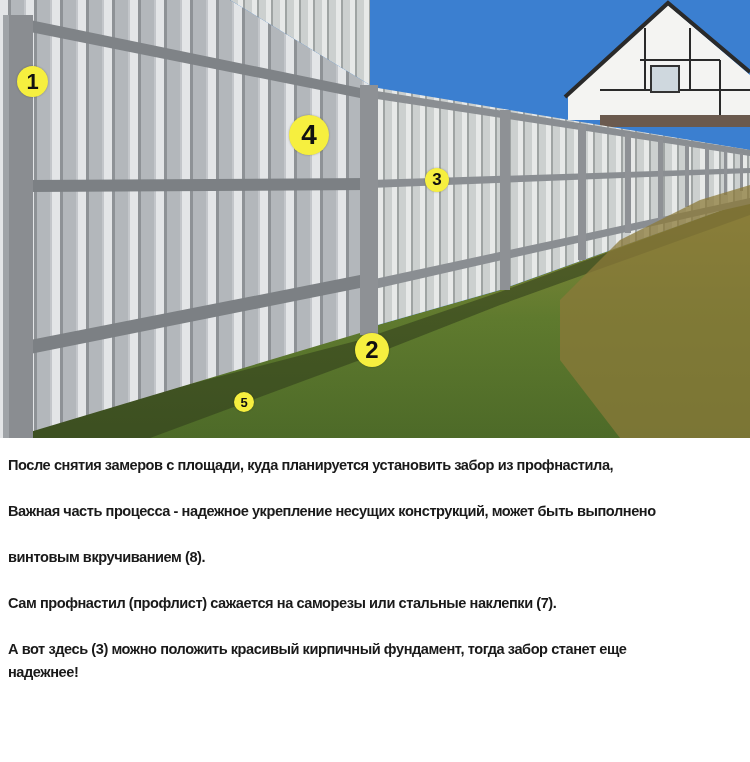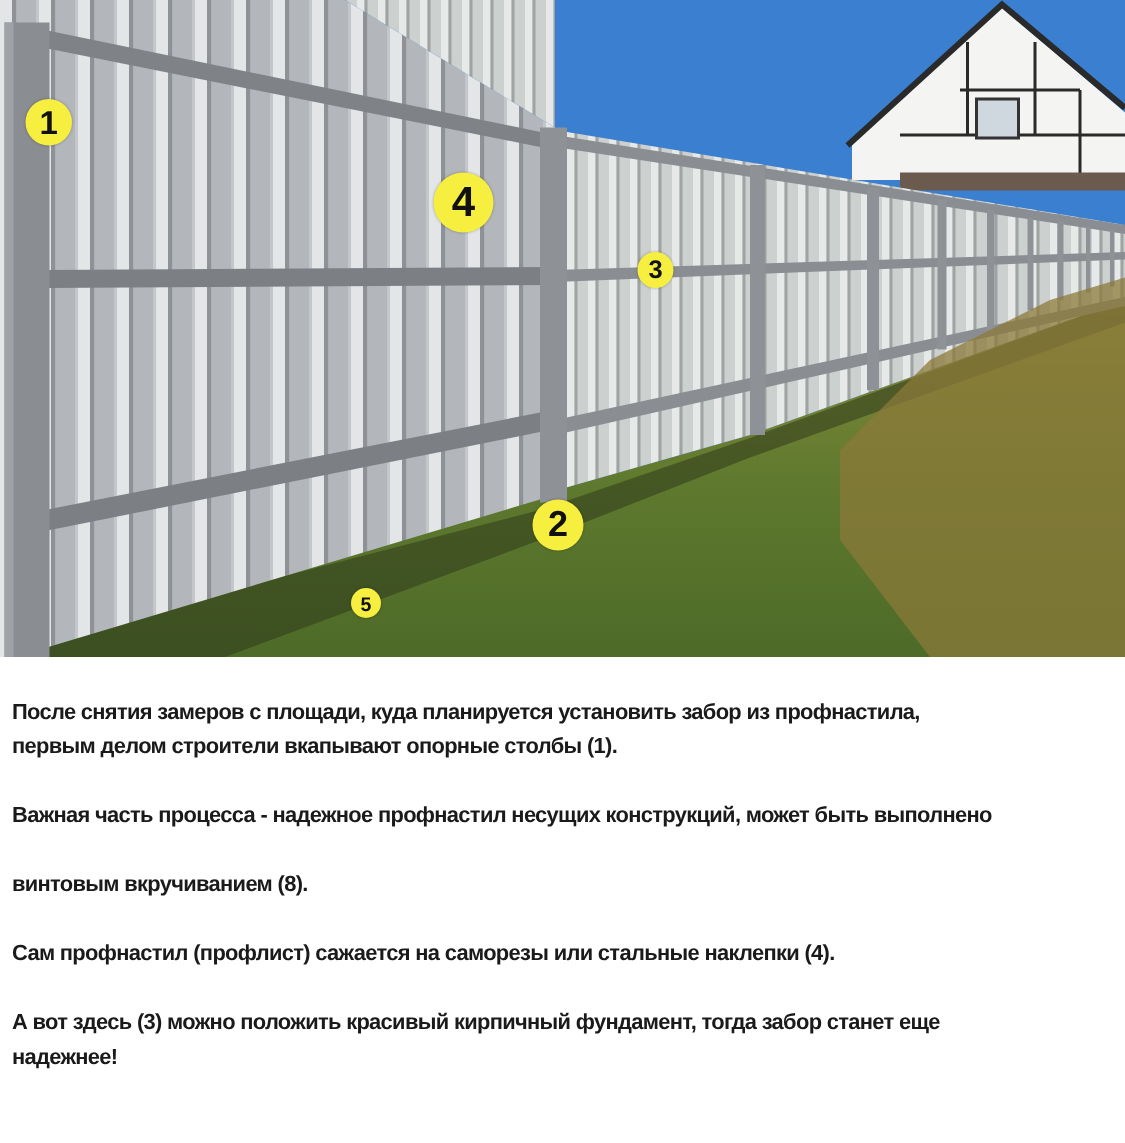--- a/index.html
+++ b/index.html
@@ -4,21 +4,21 @@
 <style>
   html, body { margin: 0; padding: 0; background: #ffffff; }
   body { width: 750px; height: 762px; overflow: hidden; position: relative; font-family: "Liberation Sans", sans-serif; }
   .photo { position: absolute; left: 0; top: 0; width: 750px; height: 438px; overflow: hidden; background: #3d7fcf; }
   .photo svg { display: block; }
   .marker { position: absolute; border-radius: 50%; background: #f6ef3f; color: #111; font-weight: bold;
     display: flex; align-items: center; justify-content: center; font-family: "Liberation Sans", sans-serif;
     box-shadow: 0 0 2px rgba(0,0,0,0.3); }
   .text { position: absolute; left: 8px; top: 452px; width: 740px; color: #1a1a1a; font-size: 14.6px; font-weight: bold;
     line-height: 23px; letter-spacing: -0.45px; font-family: "Liberation Sans", sans-serif; }
-  .text p { margin: 12px 0 23px 0; }
+  .text p { margin: 2px 0 23px 0; }
 </style>
 </head>
 <body>
 
 <div class="photo">
   <svg width="750" height="438" viewBox="0 0 750 438">
     <defs>
       <pattern id="ribs" width="26" height="10" patternUnits="userSpaceOnUse">
         <rect width="26" height="10" fill="#c3c6ca"></rect>
         <rect x="0" width="8" height="10" fill="#e3e5e7"></rect>
@@ -85,27 +85,26 @@
   <div class="marker" style="left:17px;top:66px;width:31px;height:31px;font-size:22px;">1</div>
   <div class="marker" style="left:289px;top:115px;width:40px;height:40px;font-size:28px;">4</div>
   <div class="marker" style="left:425px;top:168px;width:24px;height:24px;font-size:17px;">3</div>
   <div class="marker" style="left:355px;top:333px;width:34px;height:34px;font-size:24px;">2</div>
   <div class="marker" style="left:234px;top:392px;width:20px;height:20px;font-size:13px;">5</div>
 </div>
 
 <div class="text">
   <p>
     <span>После снятия замеров с площади, куда планируется установить забор из профнастила,</span><br>
-    <span>первым делом строители вкапывают опорные столбы (1).</span>
   </p>
   <p>
-    <span>Важная часть процесса - надежное профнастил несущих конструкций, может быть выполнено</span><br>
+    <span>Важная часть процесса - надежное укрепление несущих конструкций, может быть выполнено</span><br>
     <br>
     <span>винтовым вкручиванием (8).</span>
   </p>
   <p>
-    <span>Сам профнастил (профлист) сажается на саморезы или стальные наклепки (4).</span>
+    <span>Сам профнастил (профлист) сажается на саморезы или стальные наклепки (7).</span>
   </p>
   <p>
     <span>А вот здесь (3) можно положить красивый кирпичный фундамент, тогда забор станет еще</span><br>
     <span>надежнее!</span>
   </p>
 </div>
 
 </body></html>

